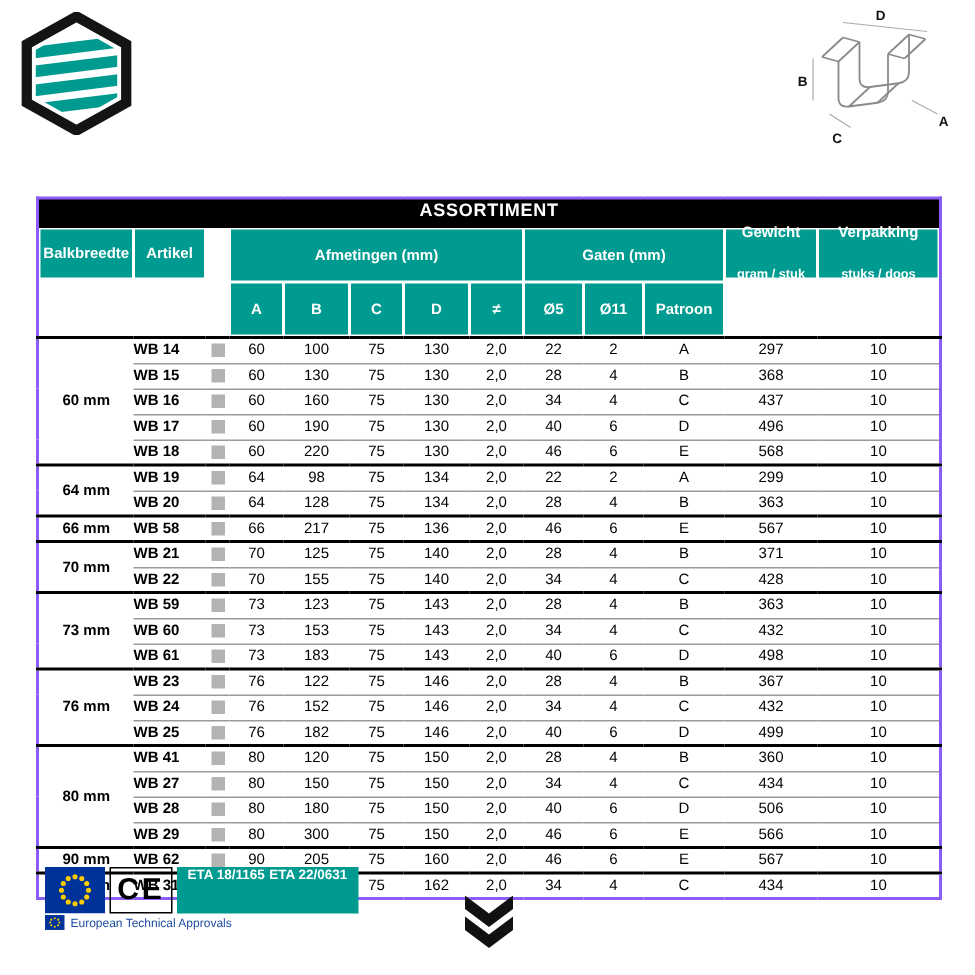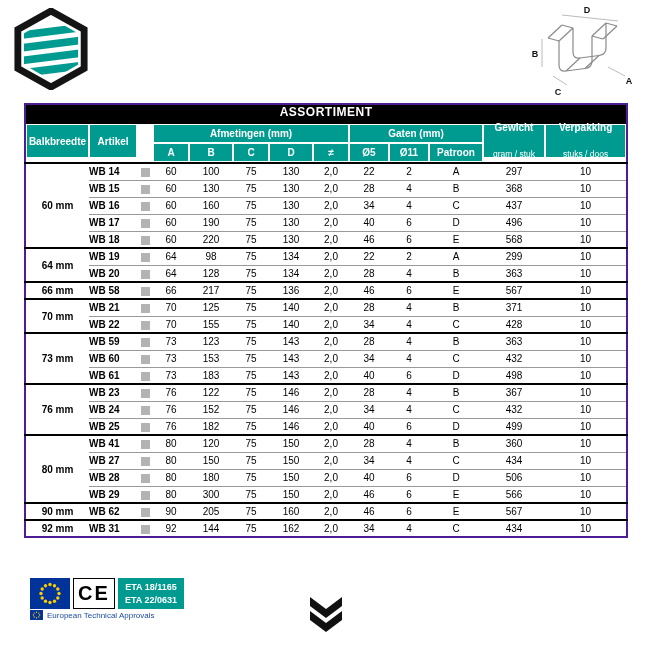--- a/index.html
+++ b/index.html
@@ -15,36 +15,36 @@
 
   
   .brand-logo { position:absolute; left:12px; top:8px; }
 
   
   .product-drawing { position:absolute; left:515px; top:5px; }
   .product-drawing text { font-family:"Liberation Sans",sans-serif; font-size:9px; font-weight:bold; fill:#111; }
 
   
   .table-wrap { position:absolute; left:24px; top:103px; width:602px; }
-  table.assort { width:602px; border-collapse:collapse; table-layout:fixed; border:2px solid #4c1d95; }
+  table.assort { width:602px; border-collapse:collapse; table-layout:fixed; border:2px solid #8b5cf6;margin-top:28px; }
   table.assort th, table.assort td { padding:0; }
   .title-bar {
     background:#000; color:#fff; font-weight:bold; font-size:12px;
     letter-spacing:.5px; text-align:center; height:20px;
   }
   thead th { background:#fff; vertical-align:top; }
   .hcell {
     background:#009b90; color:#fff; font-weight:bold; font-size:10px;
     display:flex; align-items:center; justify-content:center;
     margin:1px; text-align:center; line-height:1.1;
   }
-  .h1 { height:17px; }
+  .h1 { height:34px; }
   .h2 { height:32px; }
   .two-line { flex-direction:column; gap:17px; }
-  .two-line .sub { font-size:8.5px; font-weight:normal; }
+  .two-line .sub { font-size:8.5px; font-weight:bold; }
   .swatch-head { background:#fff; }
 
   tbody tr { height:17px; }
   tbody td {
     font-size:10px; text-align:center; vertical-align:middle;
     border-top:1px solid #9a9a9a;
   }
   tbody tr:first-child td { border-top:2px solid #000; }
   tbody tr.group-start td { border-top:2px solid #000; }
   td.col-balk { font-weight:bold; }
@@ -64,21 +64,21 @@
   
   .certs { position:absolute; left:30px; top:578px; display:flex; gap:3px; height:31px;text-align:center; }
   .eu-flag-box { width:40px; height:31px; }
   .ce-box {
     width:42px; height:31px; border:1.5px solid #000;
     display:flex; align-items:center; justify-content:center;
     font-size:20px; font-weight:bold; letter-spacing:2px;
   }
   .eta-box {
     background:#009b90; color:#fff; height:31px; padding:0 7px;
-    display:flex; flex-direction:column; justify-content:center; gap:3px;
+    display:flex; justify-content:center; gap:3px;
     font-size:9px; font-weight:bold; white-space:nowrap;
   }
   .approvals {
     position:absolute; left:30px; top:610px;
     display:flex; align-items:center; gap:4px;
     font-size:8px; color:#1d4ca0;
   }
 
   
   .chevrons { position:absolute; left:309px; top:597px; }

